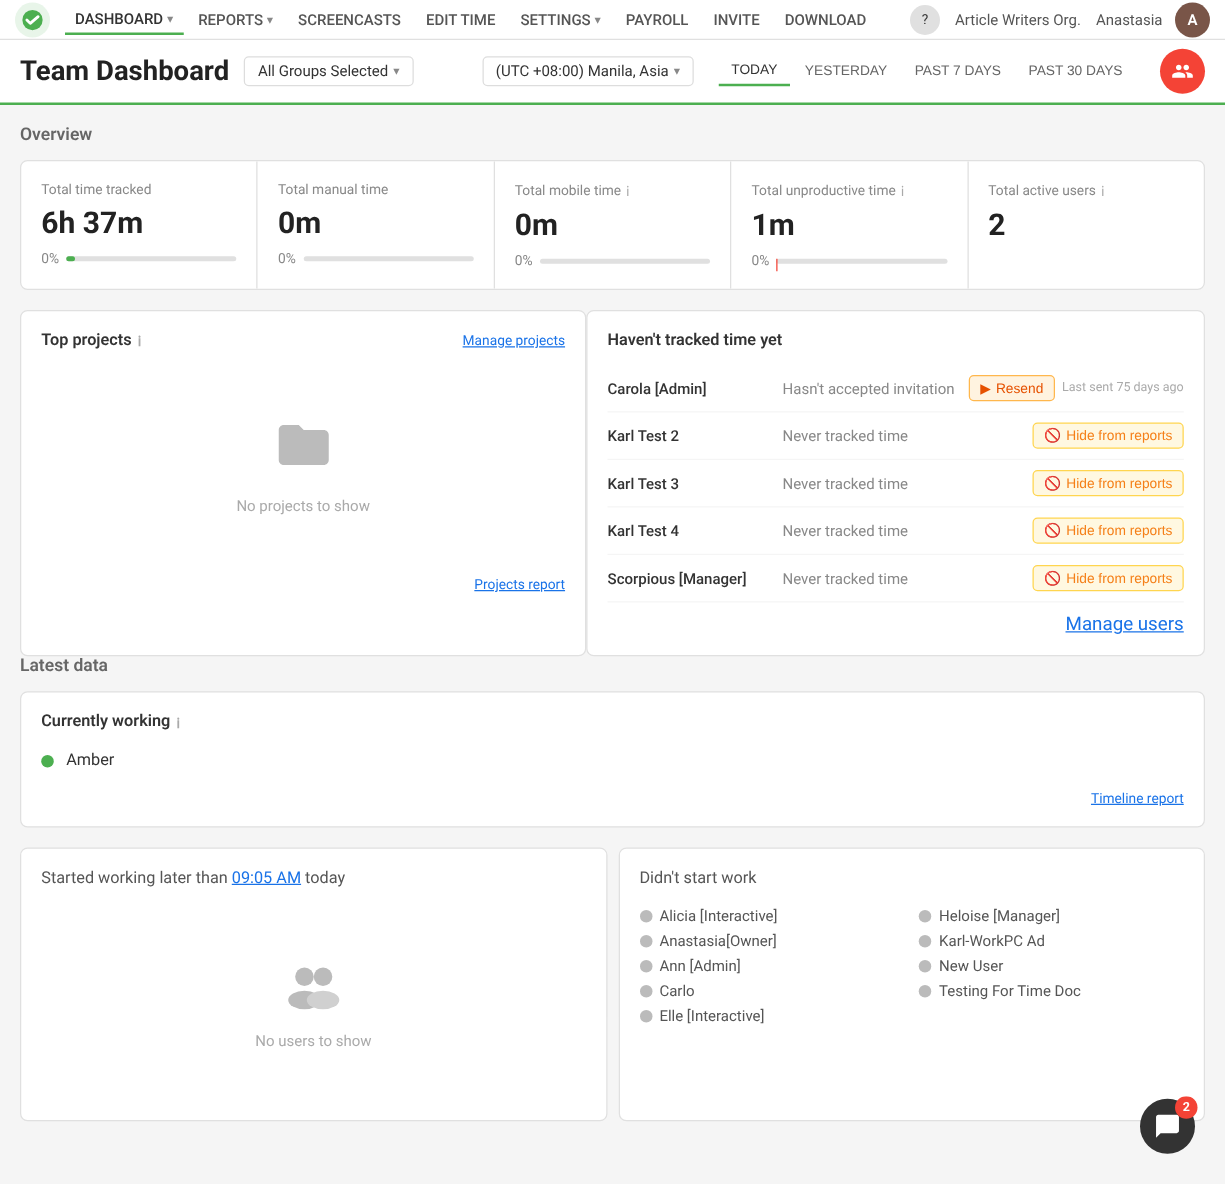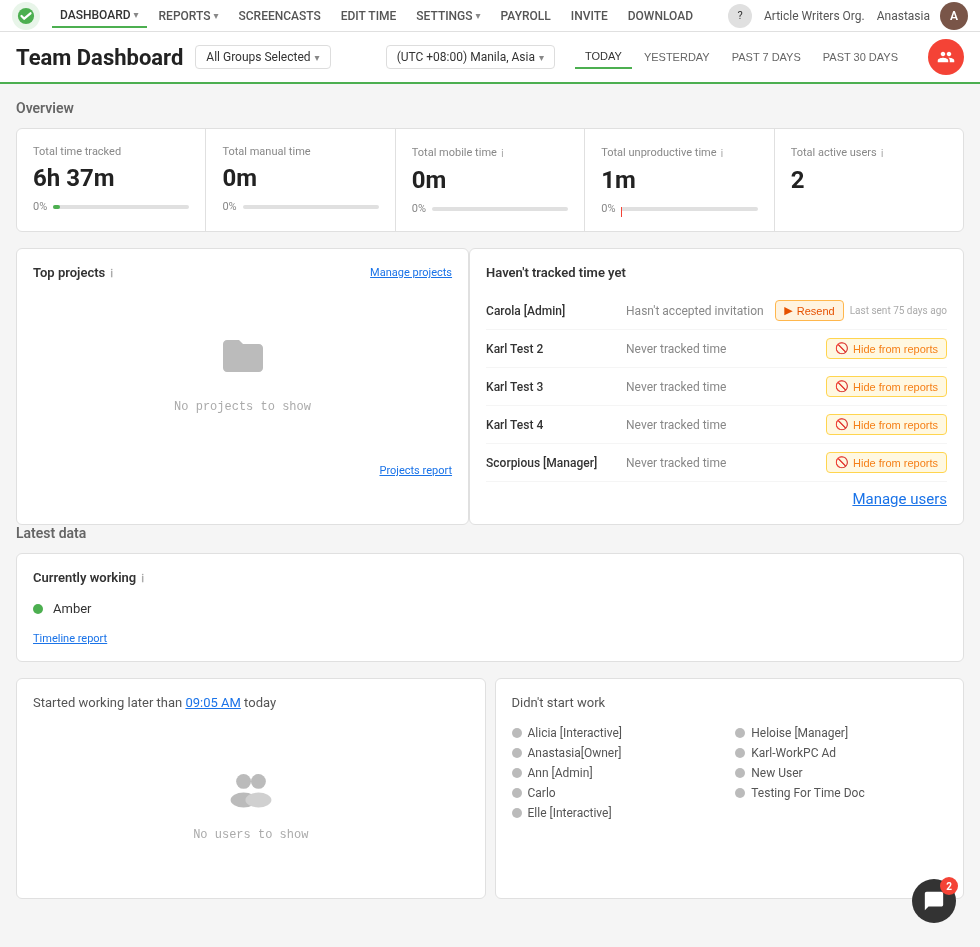--- a/index.html
+++ b/index.html
@@ -90,21 +90,21 @@
     
     .two-col { display: flex; gap: 0; }
     .panel { background: #fff; border-radius: 6px; border: 1px solid #e0e0e0; padding: 16px; }
     .panel-left { flex: 1; }
     .panel-right { flex: 1.1; }
     .panel-header { display: flex; align-items: center; justify-content: space-between; margin-bottom: 12px; }
     .panel-title { font-size: 13px; font-weight: 600; color: #333; display: flex; align-items: center; gap: 5px; }
     .panel-link { font-size: 11px; color: #1a73e8; text-decoration: underline; cursor: pointer; }
 
     
-    .empty-state { display: flex; flex-direction: column; align-items: center; justify-content: space-between; padding: 40px 0; color: #aaa; font-family: Liberation Mono, monospace; }
+    .empty-state { display: flex; flex-direction: column; align-items: center; justify-content: space-between; padding: 40px 0; color: #aaa; }
     .empty-icon { font-size: 40px; margin-bottom: 8px; }
     .empty-text { font-size: 12px; }
 
     
     .tracked-row { display: flex; align-items: center; padding: 8px 0; border-bottom: 1px solid #f5f5f5; font-size: 12px; }
     .tracked-row:last-child { border-bottom: none; }
     .tracked-name { min-width: 140px; font-weight: 500; color: #333; }
     .tracked-status { flex: 1; color: #888; }
     .btn-resend {
       background: #fff3e0; border: 1px solid #ffb74d; color: #e65100;
@@ -115,21 +115,21 @@
       background: #fff8e1; border: 1px solid #ffd54f; color: #f57f17;
       font-size: 11px; padding: 3px 8px; border-radius: 4px; cursor: pointer;
       display: flex; align-items: center; gap: 4px; white-space: nowrap;
     }
     .last-sent { font-size: 10px; color: #aaa; margin-left: 6px; white-space: nowrap; }
     .manage-link { text-align: right; font-size: 15px; color: #1a73e8; text-decoration: underline; cursor: pointer; margin-top: 8px; }
     .working-panel { background: #fff; border-radius: 6px; border: 1px solid #e0e0e0; padding: 16px; margin-bottom: 16px; }
     .working-title { font-size: 13px; font-weight: 600; color: #333; display: flex; align-items: center; gap: 5px; margin-bottom: 12px; }
     .user-row { display: flex; align-items: center; gap: 10px; padding: 4px 0; font-size: 13px; }
     .dot { width: 10px; height: 10px; border-radius: 50%; background: #4caf50; }
-    .timeline-link { text-align: left; font-size: 11px; color: #1a73e8; text-decoration: underline; cursor: pointer; margin-top: 12px; }
+    .timeline-link { text-align: right; font-size: 11px; color: #1a73e8; text-decoration: underline; cursor: pointer; margin-top: 12px; }
 
     
     .bottom-two-col { display: flex; gap: 9px; }
     .bottom-panel { background: #fff; border-radius: 6px; border: 1px solid #e0e0e0; padding: 16px; flex: 1; }
     .bottom-panel-title { font-size: 13px; color: #555; margin-bottom: 16px; }
     .bottom-panel-title a { color: #1a73e8; text-decoration: underline; }
     .didnt-start-grid { display: grid; grid-template-columns: 1fr 1fr; gap: 6px 12px; }
     .didnt-user { display: flex; align-items: center; gap: 6px; font-size: 12px; color: #555; }
     .grey-dot { width: 10px; height: 10px; border-radius: 50%; background: #bbb; }
 

